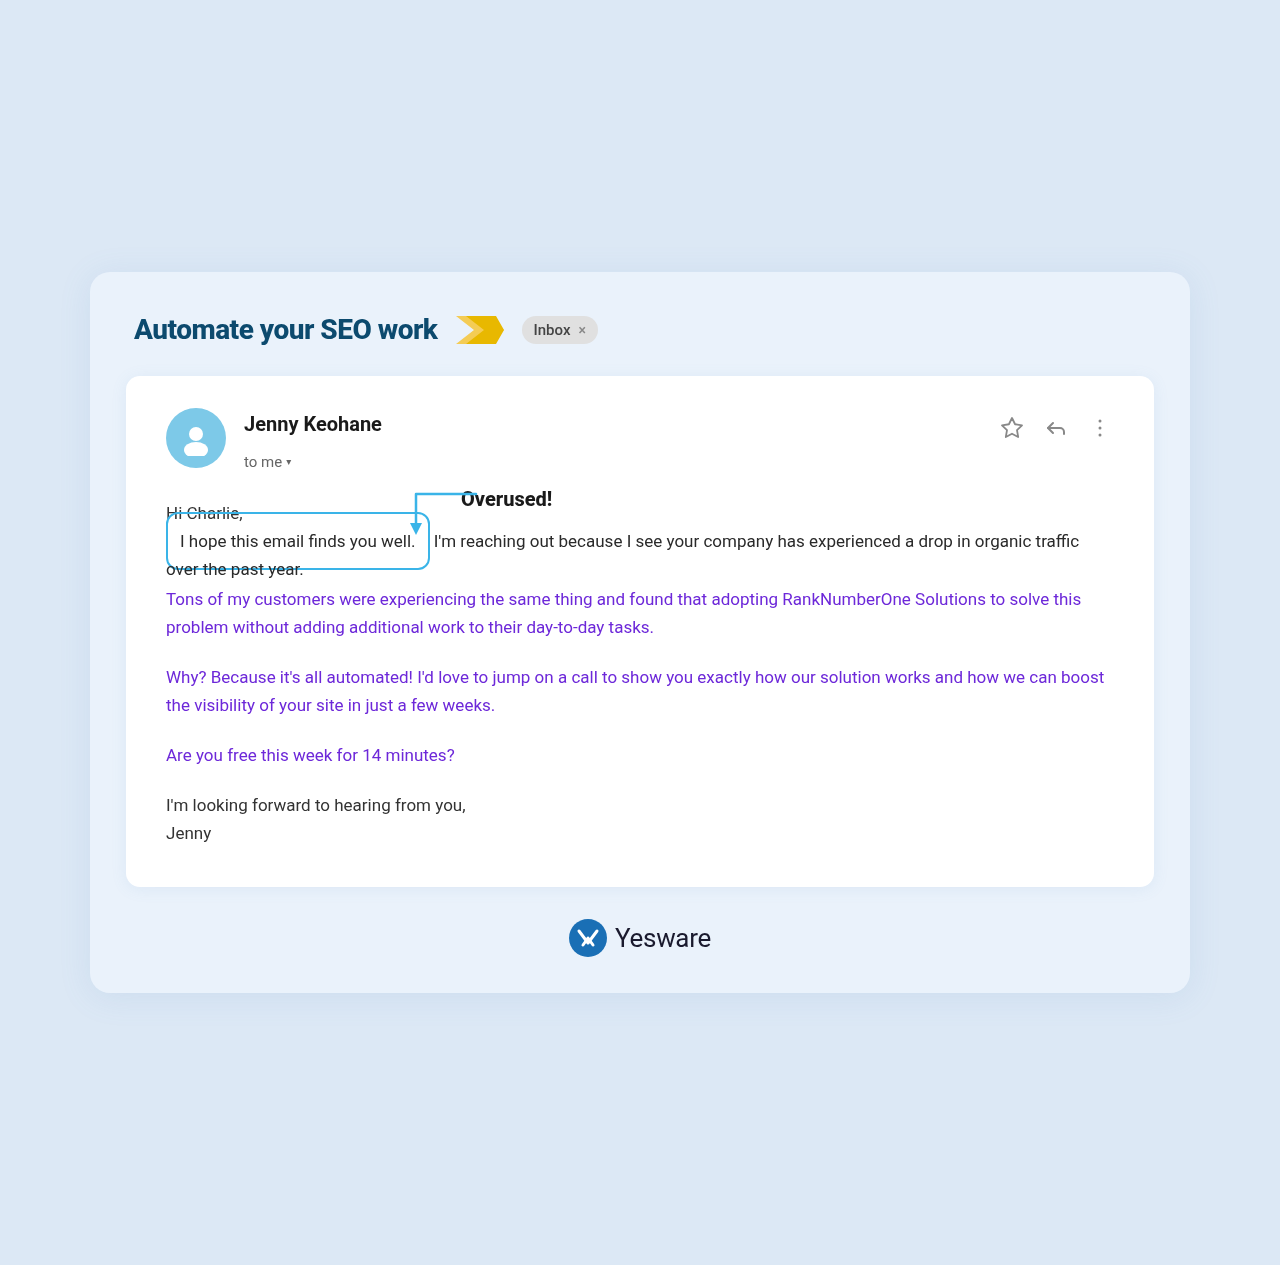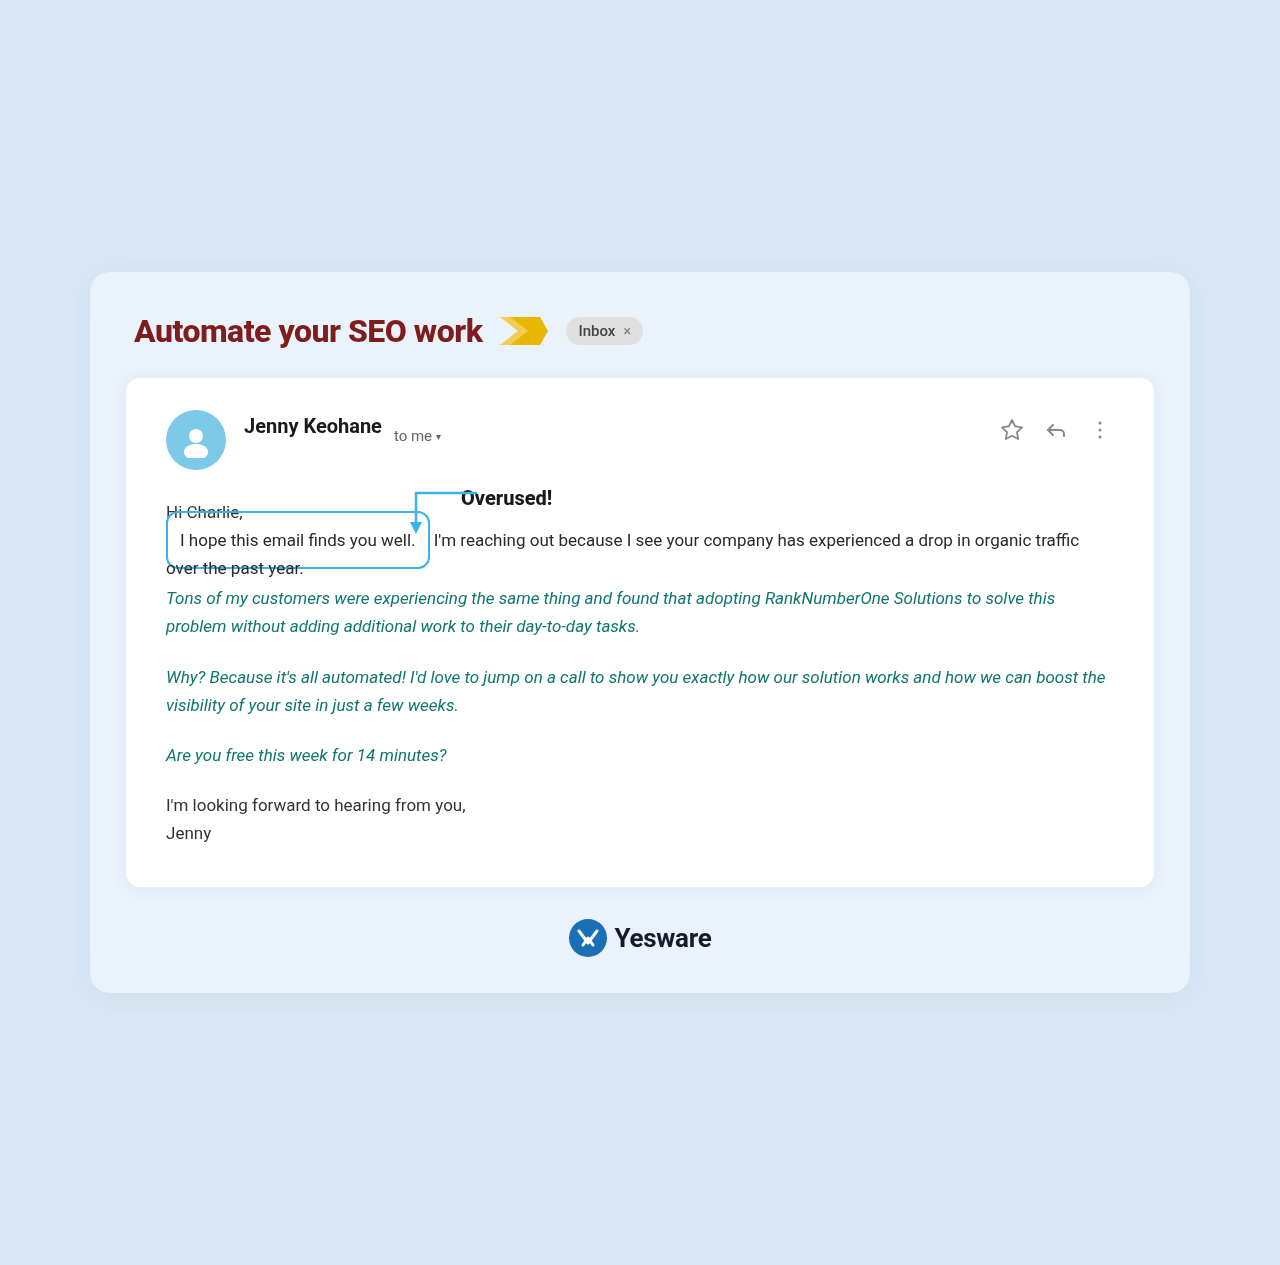--- a/index.html
+++ b/index.html
@@ -24,23 +24,23 @@
 
     .page-title-row {
       display: flex;
       align-items: center;
       gap: 18px;
       margin-bottom: 28px;
       padding-left: 8px;
     }
 
     .page-title {
-      font-size: 32px;
+      font-size: 28px;
       font-weight: 800;
-      color: #7f1d1d;
+      color: #0c4a6e;
       letter-spacing: -0.5px;
     }
 
     .arrow-icon {
       display: inline-flex;
       align-items: center;
     }
 
     .arrow-svg {
       width: 48px;
@@ -98,22 +98,22 @@
     }
 
     .avatar svg {
       width: 36px;
       height: 36px;
       fill: #fff;
     }
 
     .sender-info {
       display: flex;
-      flex-direction: row;
-      gap: 12px;
+      flex-direction: column;
+      gap: 4px;
       padding-top: 4px;
     }
 
     .sender-name {
       font-size: 20px;
       font-weight: 700;
       color: #1a1a1a;
     }
 
     .sender-to {
@@ -192,22 +192,21 @@
       background: transparent;
     }
 
     .first-line {
       font-size: 17px;
       color: #2a2a2a;
     }
 
     .email-para {
       margin-bottom: 22px;
-      color: #0f766e;
-      font-style: italic;
+      color: #6d28d9;
     }
 
     .closing {
       color: #333;
     }
 
     .footer {
       display: flex;
       justify-content: center;
       align-items: center;
@@ -221,21 +220,21 @@
       gap: 8px;
     }
 
     .yesware-icon {
       width: 38px;
       height: 38px;
     }
 
     .yesware-text {
       font-size: 26px;
-      font-weight: 700;
+      font-weight: 400;
       color: #1a1a2e;
       letter-spacing: -0.3px;
     }
   </style>
 </head>
 <body>
 
 <div class="outer-card">
 
   <div class="page-title-row">

